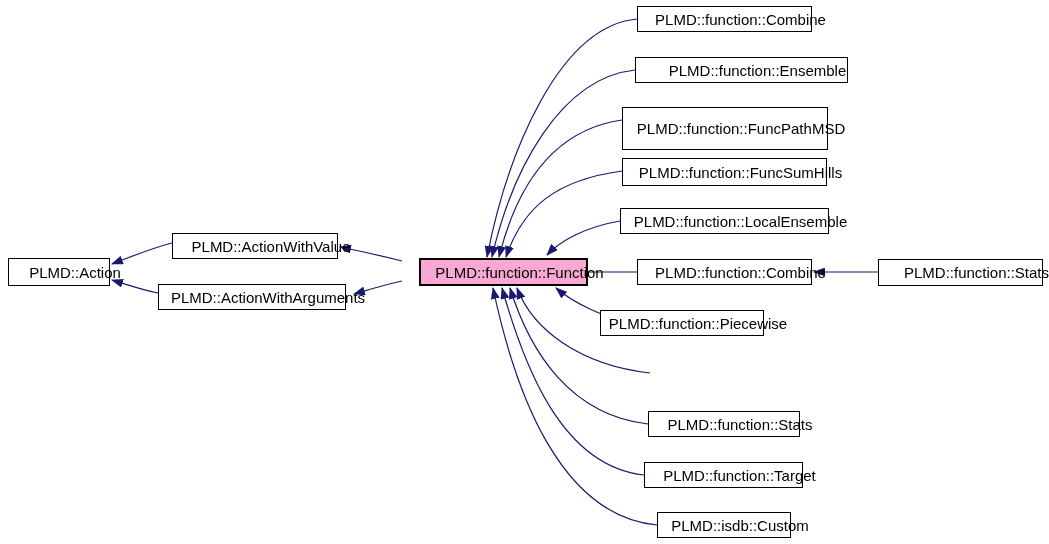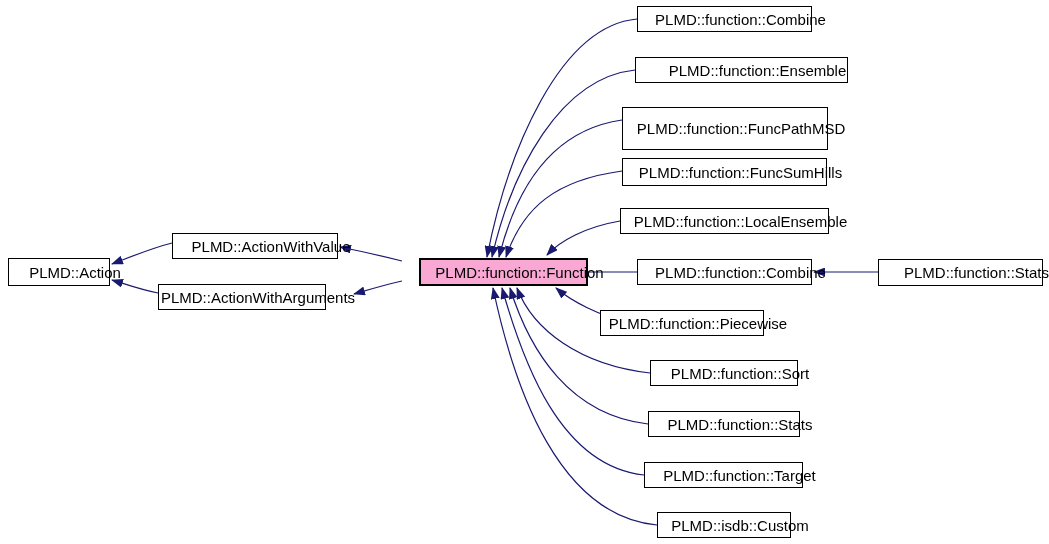--- a/index.html
+++ b/index.html
@@ -74,39 +74,38 @@
     <path class="edge" d="M 648,424 C 570,415 530,352 510,288" marker-end="url(#arrow)"></path>
     <path class="edge" d="M 644,475 C 560,466 523,362 502,288" marker-end="url(#arrow)"></path>
     <path class="edge" d="M 657,525 C 560,516 515,392 493,288" marker-end="url(#arrow)"></path>
     <path class="edge" d="M 878,272 L 814,272" marker-end="url(#arrow)"></path>
   </svg>
 
   <div class="node" style="left:172px;top:233px;width:166px;height:26px">PLMD::ActionWithValue</div>
 
   <div class="node" style="left:8px;top:258px;width:102px;height:28px">PLMD::Action</div>
 
-  <div class="node" style="left:158px;top:284px;width:168px;height:26px">PLMD::ActionWithArguments</div>
+  <div class="node" style="left:158px;top:284px;width:188px;height:26px">PLMD::ActionWithArguments</div>
 
   <div class="node highlight" style="left:402px;top:258px;width:169px;height:28px">PLMD::function::Function</div>
 
   <div class="node" style="left:637px;top:6px;width:175px;height:26px">PLMD::function::Combine</div>
 
   <div class="node" style="left:635px;top:57px;width:213px;height:26px">PLMD::function::Ensemble</div>
 
   <div class="node" style="left:622px;top:107px;width:206px;height:43px">PLMD::function::FuncPathMSD</div>
 
   <div class="node" style="left:622px;top:158px;width:205px;height:28px">PLMD::function::FuncSumHills</div>
 
   <div class="node" style="left:620px;top:208px;width:209px;height:26px">PLMD::function::LocalEnsemble</div>
 
   <div class="node" style="left:637px;top:259px;width:175px;height:26px">PLMD::function::Combine</div>
 
   <div class="node" style="left:600px;top:310px;width:164px;height:26px">PLMD::function::Piecewise</div>
 
-  <div class="node" style="left:650px;top:360px;width:148px;height:26px">PLMD::function::Sort</div>
 
   <div class="node" style="left:644px;top:462px;width:159px;height:26px">PLMD::function::Target</div>
 
   <div class="node" style="left:648px;top:411px;width:152px;height:26px">PLMD::function::Stats</div>
 
   <div class="node" style="left:657px;top:512px;width:134px;height:26px">PLMD::isdb::Custom</div>
 
   <div class="node" style="left:878px;top:259px;width:165px;height:27px">PLMD::function::Stats</div>
 
 </div>

